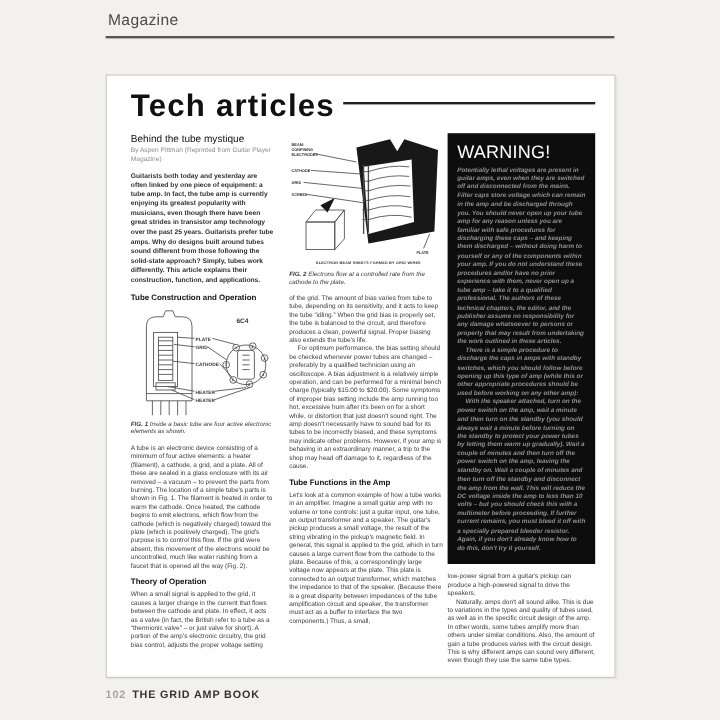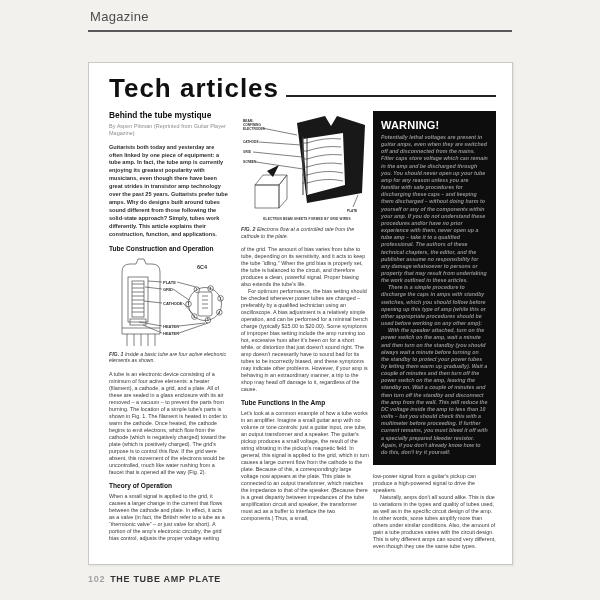--- a/index.html
+++ b/index.html
@@ -16,46 +16,46 @@
   }
   .section-rule{
     position:absolute;left:88px;top:30px;width:424px;height:2px;background:#585858;
   }
   .paper{
     position:absolute;left:88px;top:62px;width:425px;height:503px;
     background:#ffffff;border:1px solid #c9c8c5;box-sizing:border-box;
     box-shadow:1px 1px 2px rgba(0,0,0,.07);
     overflow:hidden;
   }
-  .title-row{display:flex;align-items:flex-end;padding:12px 16px 0 20px;}
+  .title-row{display:flex;align-items:center;padding:12px 16px 0 20px;}
   .page-title{
     margin:0;font-size:26px;font-weight:bold;color:#101010;letter-spacing:1px;line-height:1;
   }
   .title-rule{flex:1;border-bottom:2px solid #222;margin:0 0 4px 7px;}
   .columns{display:flex;padding:10px 16px 0 20px;}
   .col{box-sizing:border-box;}
   .col-left{width:120px;margin-right:12px;}
   .col-mid{width:128px;margin-right:4px;}
   .col-right{width:125px;}
-  .article-heading{font-size:8.4px;font-weight:bold;color:#111;margin:0 0 2px 0;line-height:1.15;}
+  .article-heading{font-size:8.4px;font-weight:normal;color:#111;margin:0 0 2px 0;line-height:1.15;}
   .byline{font-size:5.5px;color:#8d8d8d;line-height:7px;margin:0 0 7px 0;}
   .body-text{font-size:5.4px;line-height:7px;color:#3a3a3a;margin:0 0 6px 0;}
   .body-text.lead{font-weight:bold;color:#2e2e2e;line-height:7.9px;font-size:5.6px;}
   .body-text.indent{text-indent:7px;margin-top:-6px;}
   .sub-heading{font-size:6.6px;font-weight:bold;color:#111;margin:4px 0 4px 0;}
   .fig{margin:2px 0 3px 0;}
   .fig svg{display:block;}
   .fig-caption{font-size:5.2px;font-style:italic;color:#3a3a3a;line-height:6.6px;margin:2px 0 7px 0;}
   .fig-caption .tag{font-weight:bold;}
   .warning-box{
     background:#0d0d0d;color:#8f8f8f;
     padding:8px 8px 9px 8px;margin-bottom:8px;
   }
   .warning-title{
-    font-size:11px;font-weight:bold;color:#ffffff;margin:0 0 3px 0;letter-spacing:.2px;
+    font-size:15px;font-weight:normal;color:#ffffff;margin:0 0 3px 0;letter-spacing:.2px;
   }
   .warning-text{
     font-size:5.3px;line-height:7.15px;font-weight:bold;font-style:italic;
     color:#8f8f8f;margin:0;
   }
   .warning-text.w-indent{text-indent:7px;}
   .footer{
     position:absolute;left:88px;top:574px;font-size:9px;font-weight:bold;letter-spacing:.7px;
   }
   .footer .page-num{color:#a3a2a0;margin-right:5px;text-align:right;}
@@ -225,16 +225,16 @@
           <p class="warning-text w-indent">With the speaker attached, turn on the power switch on the amp, wait a minute and then turn on the standby (you should always wait a minute before turning on the standby to protect your power tubes by letting them warm up gradually). Wait a couple of minutes and then turn off the power switch on the amp, leaving the standby on. Wait a couple of minutes and then turn off the standby and disconnect the amp from the wall. This will reduce the DC voltage inside the amp to less than 10 volts – but you should check this with a multimeter before proceeding. If further current remains, you must bleed it off with a specially prepared bleeder resistor. Again, if you don't already know how to do this, don't try it yourself.</p>
         </div>
         <p class="body-text">low-power signal from a guitar's pickup can produce a high-powered signal to drive the speakers.</p>
         <p class="body-text indent">Naturally, amps don't all sound alike. This is due to variations in the types and quality of tubes used, as well as in the specific circuit design of the amp. In other words, some tubes amplify more than others under similar conditions. Also, the amount of gain a tube produces varies with the circuit design. This is why different amps can sound very different, even though they use the same tube types.</p>
       </div>
 
     </div>
   </div>
 
   <div class="footer">
-    <span class="page-num">102</span><span class="book-title">THE TUBE AMP PLATE</span>
+    <span class="page-num">102</span><span class="book-title">THE GRID AMP BOOK</span>
   </div>
 
 </div>
 
 </body></html>

